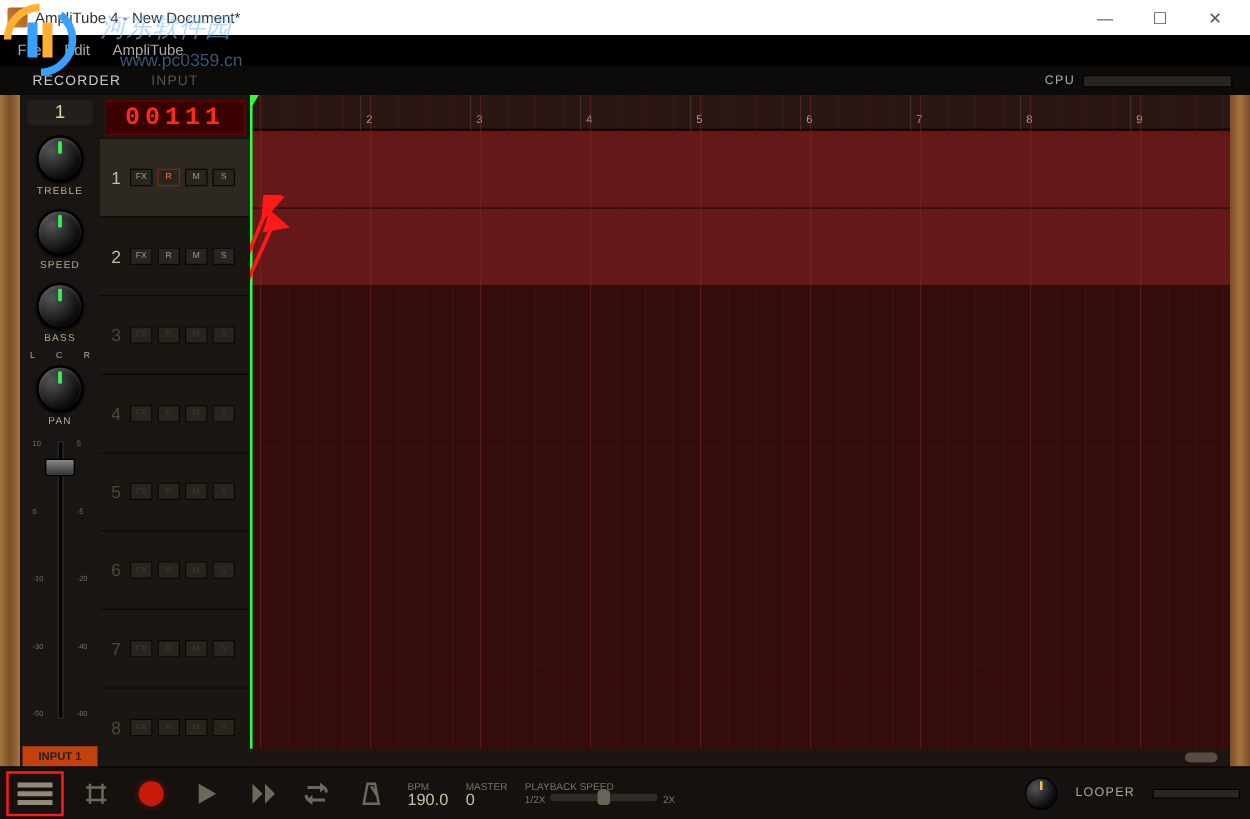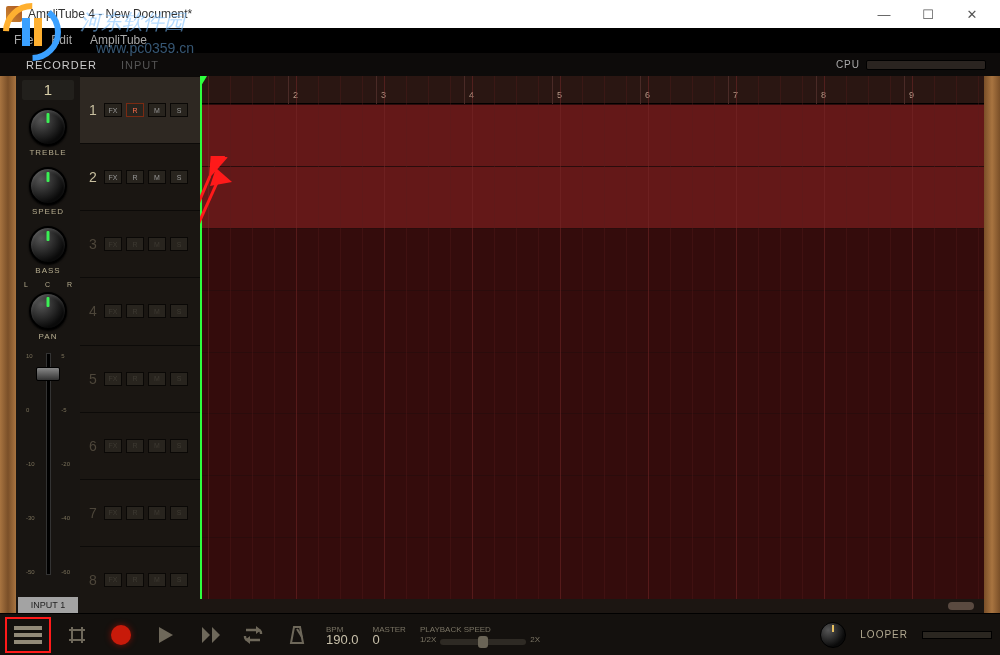--- a/index.html
+++ b/index.html
@@ -40,21 +40,21 @@
 .chnum { width: 52px; height: 20px; background: #22201c; color: #d8cfa8; font-size: 15px; text-align: center; line-height: 20px; border-radius: 2px; margin-bottom: 4px; }
 .knob { width: 38px; height: 38px; border-radius: 50%; background: radial-gradient(circle at 30% 30%, #555, #0a0a0a 70%); border: 2px solid #000; box-shadow: inset 0 2px 3px rgba(255,255,255,.15), 0 1px 2px #000; position: relative; margin: 4px 0 2px; }
 .knob::after { content: ""; position: absolute; top: 3px; left: 50%; width: 3px; height: 10px; background: #3bf055; transform: translateX(-50%); border-radius: 1px; }
 .klabel { font-size: 8px; color: #b6ad8f; letter-spacing: 1px; margin-bottom: 6px; text-align: right; }
 .pansc { font-size: 7px; color: #b6ad8f; display: flex; width: 48px; justify-content: space-between; }
 .fader { width: 48px; flex: 1; position: relative; margin: 6px 0; display: flex; justify-content: center; }
 .faderslot { width: 5px; height: 100%; background: #000; border: 1px solid #333; }
 .faderknob { position: absolute; top: 14px; left: 50%; transform: translateX(-50%); width: 24px; height: 14px; background: linear-gradient(#888,#333); border: 1px solid #000; border-radius: 2px; }
 .scale { position: absolute; top: 0; bottom: 0; left: 2px; display: flex; flex-direction: column; justify-content: space-between; font-size: 6px; color: #7a715a; }
 .scale.r { left: auto; right: 2px; }
-.inputlabel { width: 60px; height: 16px; background: #a3a3a3; color: #222; font-size: 9px; font-weight: normal; text-align: center; line-height: 16px; margin-top: 16px; }
+.inputlabel { width: 60px; height: 16px; background: #c2410c; color: #222; font-size: 9px; font-weight: bold; text-align: center; line-height: 16px; margin-top: 16px; }
 
 
 .tracklist { width: 120px; background: #1a1612; display: flex; flex-direction: column; }
 .counterbox { height: 28px; margin: 4px 4px 2px; background: #380000; border: 1px solid #6b0000; display: flex; align-items: center; justify-content: center; font-family: "Courier New", monospace; font-size: 20px; font-weight: bold; color: #ff2a1a; letter-spacing: 4px; }
 .trackrow { flex: 1; display: flex; align-items: center; padding: 0 6px; border-top: 1px solid #0c0a08; gap: 4px; }
 .trackrow.sel { background: #2e2822; }
 .trackrow .tn { width: 14px; font-size: 14px; color: #c8bf9f; text-align: center; }
 .trackrow.dim .tn { color: #4d463a; }
 .tbtn { width: 18px; height: 14px; background: #28241e; border: 1px solid #0a0806; font-size: 7px; color: #999; display: flex; align-items: center; justify-content: center; cursor: default; }
 .tbtn.on { color: #ff6f4d; border-color: #7a2a12; }
@@ -162,20 +162,21 @@
           <span>-20</span>
           <span>-40</span>
           <span>-60</span>
       </div>
       <div class="faderknob"></div>
     </div>
     <div class="inputlabel">INPUT 1</div>
   </div>
 
   <div class="tracklist">
+    <div class="counterbox">00111</div>
     <div id="tracks-host" style="display: flex; flex-direction: column; flex: 1 1 0%;">
         <div class="trackrow sel" style="flex: 1 1 0%;">
           <div class="tn">1</div>
           <div class="tbtn">FX</div>
           <div class="tbtn on">R</div>
           <div class="tbtn">M</div>
           <div class="tbtn">S</div>
         </div>
         <div class="trackrow" style="flex: 1 1 0%;">
           <div class="tn">2</div>
@@ -351,21 +352,21 @@
     <span>BPM</span>
     <span class="val">190.0</span>
   </div>
   <div class="readout">
     <span>MASTER</span>
     <span class="val">0</span>
   </div>
   <div class="readout" style="flex-direction:row;align-items:center;gap:6px">
     <div style="display:flex;flex-direction:column">
       <span>PLAYBACK SPEED</span>
-      <div style="display:flex;align-items:flex-end;font-size:8px;color:#7a7464">
+      <div style="display:flex;align-items:flex-start;font-size:8px;color:#7a7464">
         <span>1/2X</span>
         <div class="speedbar"></div>
         <span>2X</span>
       </div>
     </div>
   </div>
   <div style="flex:1"></div>
   <div class="mknob"></div>
   <span class="masterlabel">LOOPER</span>
   <div class="masterbar"></div>

